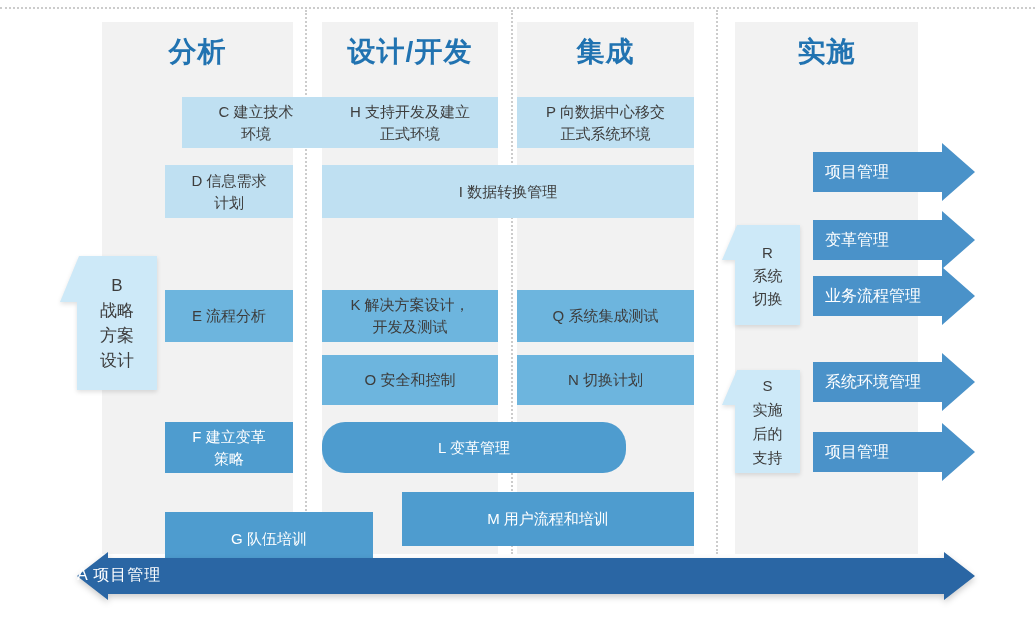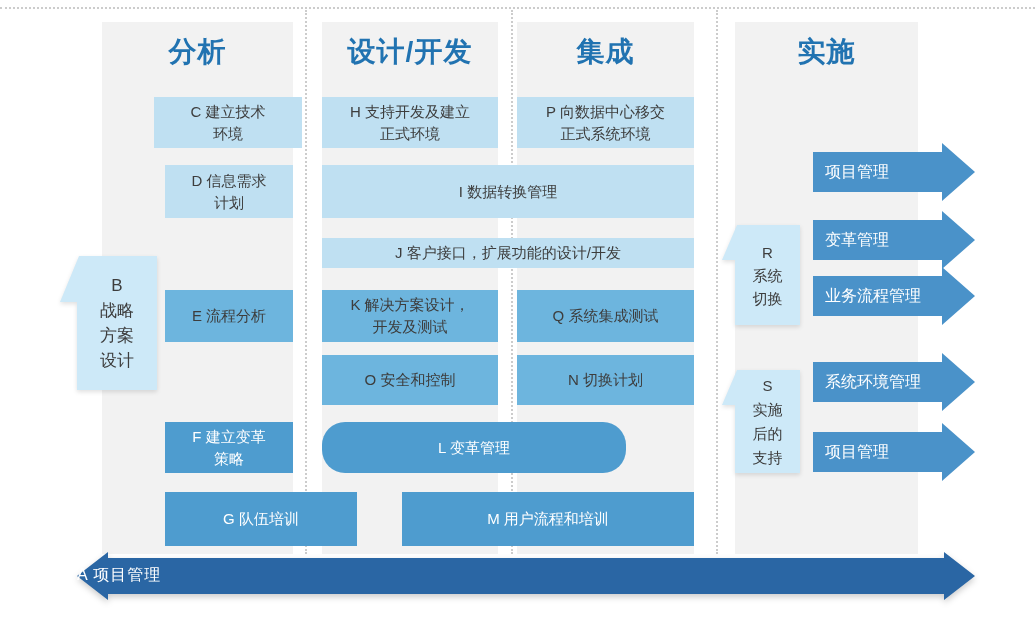--- a/index.html
+++ b/index.html
@@ -62,33 +62,32 @@
 
   <div class="vsep" style="left:305px;"></div>
   <div class="vsep" style="left:511px;"></div>
   <div class="vsep" style="left:716px;"></div>
 
   <div class="col-header" style="left:102px;width:191px;">分析</div>
   <div class="col-header" style="left:322px;width:176px;">设计/开发</div>
   <div class="col-header" style="left:517px;width:177px;">集成</div>
   <div class="col-header" style="left:735px;width:183px;">实施</div>
 
-  <div class="box light" style="left:154px;top:97px;width:148px;height:51px;">C 建立技术
+  <div class="box light" style="left:182px;top:97px;width:148px;height:51px;">C 建立技术
 环境</div>
   <div class="box light" style="left:165px;top:165px;width:128px;height:53px;">D 信息需求
 计划</div>
   <div class="box mid" style="left:165px;top:290px;width:128px;height:52px;">E 流程分析</div>
   <div class="box strong" style="left:165px;top:422px;width:128px;height:51px;">F 建立变革
 策略</div>
-  <div class="box strong" style="left:165px;top:492px;width:192px;height:54px;">G 队伍培训</div>
+  <div class="box strong" style="left:165px;top:512px;width:208px;height:54px;">G 队伍培训</div>
 
   <div class="box light" style="left:322px;top:97px;width:176px;height:51px;">H 支持开发及建立
 正式环境</div>
   <div class="box light" style="left:322px;top:165px;width:372px;height:53px;">I 数据转换管理</div>
-  <div class="box light" style="left:322px;top:238px;width:372px;height:30px;">J 客户接口，扩展功能的设计/开发</div>
   <div class="box mid" style="left:322px;top:290px;width:176px;height:52px;">K 解决方案设计，
 开发及测试</div>
   <div class="box mid" style="left:322px;top:355px;width:176px;height:50px;">O 安全和控制</div>
   <div class="box strong" style="left:322px;top:422px;width:304px;height:51px;border-radius:23px;">L 变革管理</div>
   <div class="box strong" style="left:402px;top:492px;width:292px;height:54px;">M 用户流程和培训</div>
 
   <div class="box light" style="left:517px;top:97px;width:177px;height:51px;">P 向数据中心移交
 正式系统环境</div>
   <div class="box mid" style="left:517px;top:290px;width:177px;height:52px;">Q 系统集成测试</div>
   <div class="box mid" style="left:517px;top:355px;width:177px;height:50px;">N 切换计划</div>

